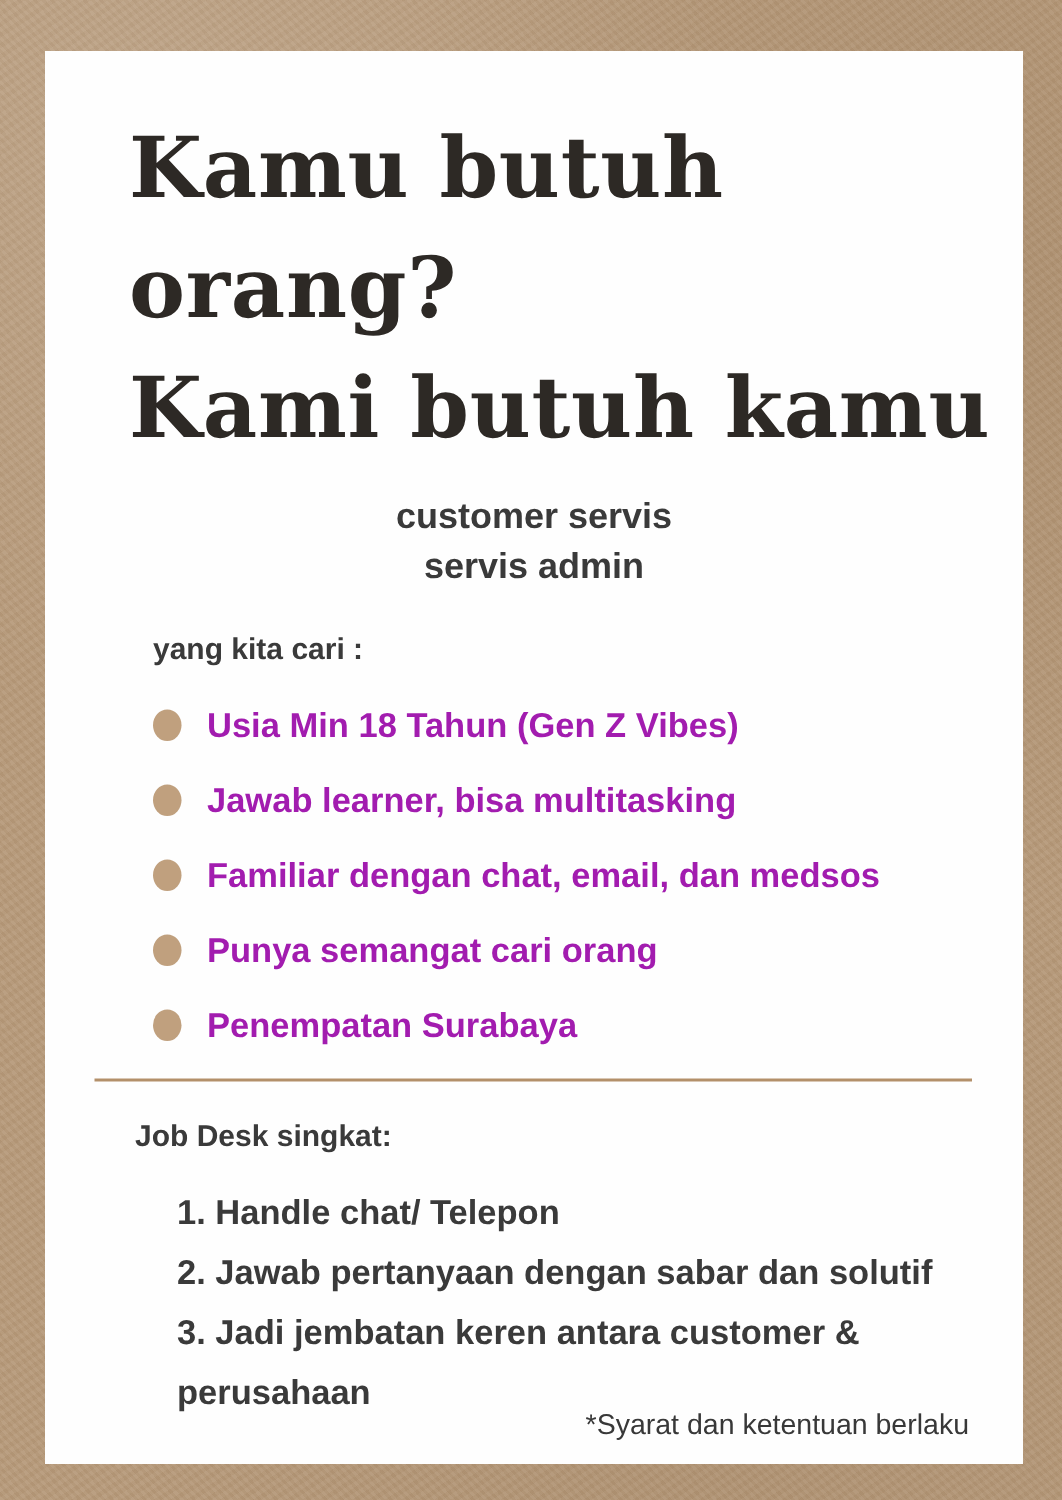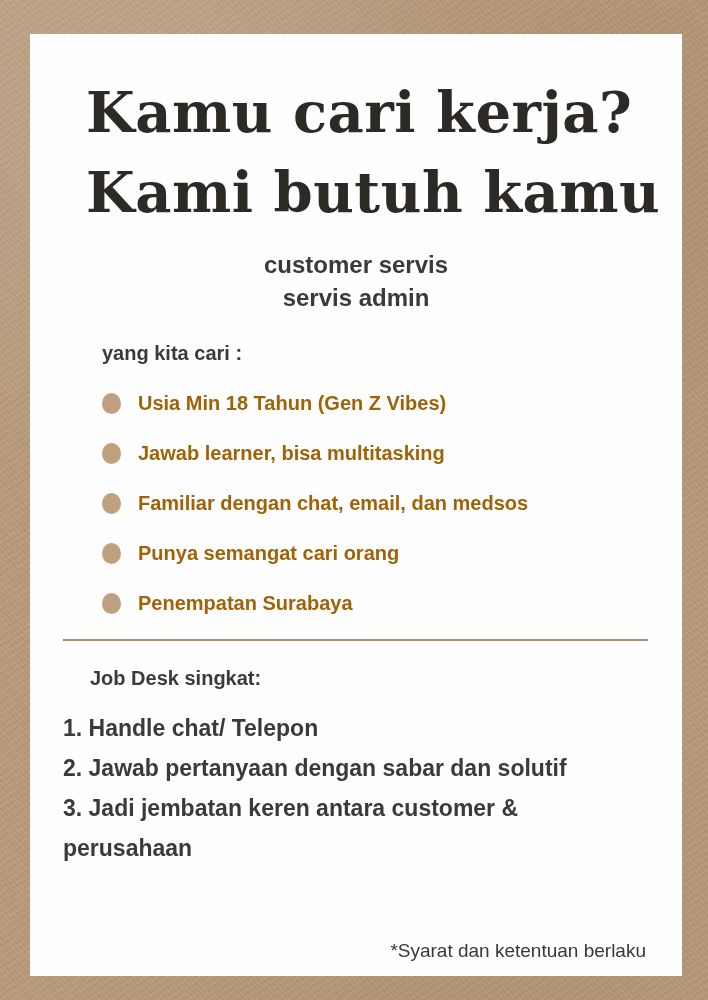--- a/index.html
+++ b/index.html
@@ -58,34 +58,34 @@
   }
   .bullet-dot {
     width: 19px; height: 21px;
     border-radius: 50%;
     background: #c0a07e;
     flex: 0 0 auto;
     margin-right: 17px;
   }
   .req-label {
     font-weight: 700;
-    font-size: 20px;
-    color: #a16207;
+    font-size: 23px;
+    color: #a21caf;
     white-space: nowrap;
   }
   .divider {
     margin: 20px 0 0 33px;
     width: 585px;
     height: 2px;
     background: #b3906a;
     border: none;
   }
   .jobdesk-heading { margin: 26px 0 0 60px; }
   .jobdesk-list {
-    margin: 18px 0 0 33px;
+    margin: 18px 0 0 88px;
     width: 545px;
   }
   .jobdesk-item {
     font-weight: 700;
     font-size: 23px;
     line-height: 40px;
     color: #3a3a3a;
   }
   .footnote {
     position: absolute;
@@ -95,21 +95,21 @@
     color: #383838;
   }
 </style>
 </head>
 <body>
 
 <div class="poster">
   <div class="card">
 
     <h1 class="main-title">
-      <span>Kamu cari kerja?</span><br>
+      <span>Kamu butuh orang?</span><br>
       <span>Kami butuh kamu</span>
     </h1>
 
     <div class="subtitle">
       <div>customer servis</div>
       <div>servis admin</div>
     </div>
 
     <div class="section-heading req-heading">yang kita cari :</div>
 

